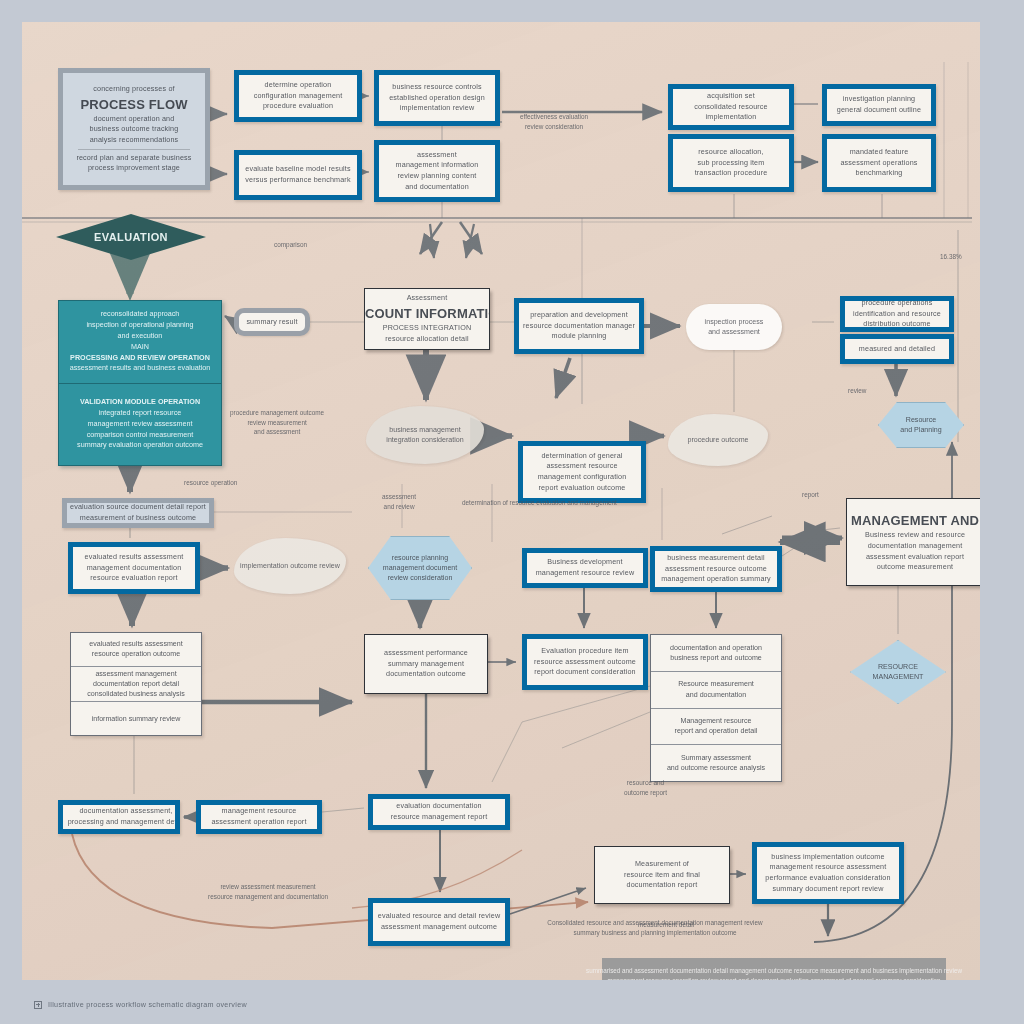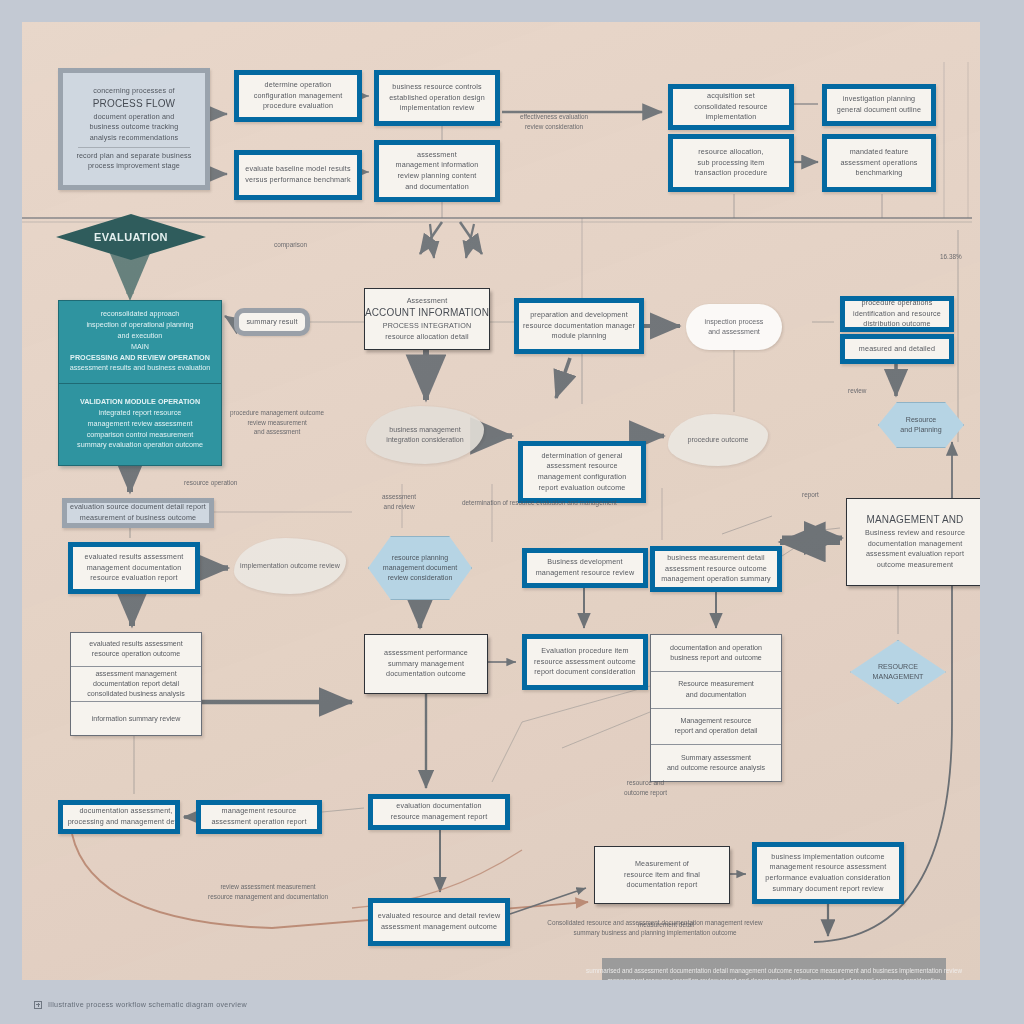--- a/index.html
+++ b/index.html
@@ -30,21 +30,21 @@
     text-align:center;
     color:#3a3f47;
     font-size:7.2px;line-height:1.48;
     padding:4px 6px;
     letter-spacing:.15px;
     box-shadow:1px 1.5px 2.5px rgba(60,45,35,.18);
     overflow:hidden;
     z-index:3;
   }
   .node .ln{display:block;white-space:nowrap;filter:blur(.32px);opacity:.86;}
-  .node .hd{font-weight:normal;font-size:10px;filter:blur(.3px);opacity:.92;}
+  .node .hd{font-weight:bold;font-size:13px;filter:blur(.3px);opacity:.92;}
   .node.soft{border-color:#9aa0a8;box-shadow:1px 1px 2px rgba(60,45,35,.12);}
   .node.dark{border:1.6px solid #2e3238;box-shadow:2px 2.5px 3px rgba(40,30,25,.3);}
   .node.blue{background:#cfd7e0;border-color:#9aa3ad;}
   .sep{width:86%;height:1px;background:#9aa0a8;margin:3px 0;opacity:.75;}
   
   .stack{position:absolute;box-sizing:border-box;border:1px solid #6a6f78;
          background:#f6f3ee;box-shadow:1.5px 2px 3px rgba(60,45,35,.2);
          display:flex;flex-direction:column;z-index:3;overflow:hidden;}
   .stack .sec{flex:1;display:flex;flex-direction:column;justify-content:center;
               align-items:center;text-align:center;color:#3a3f47;

